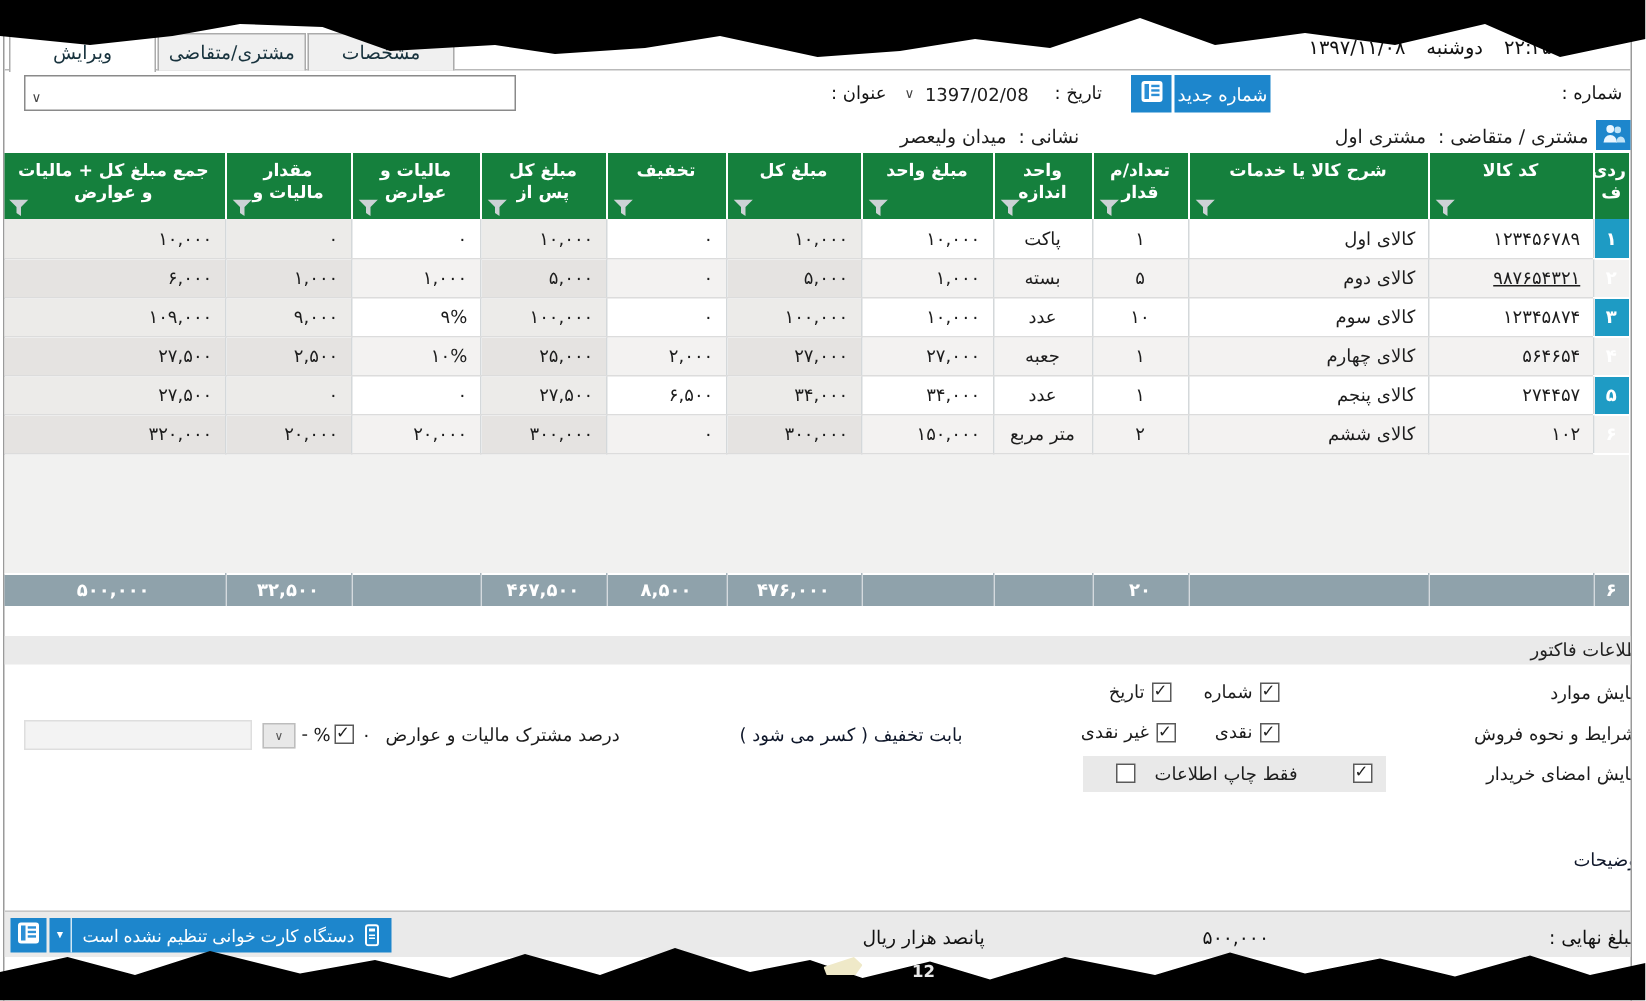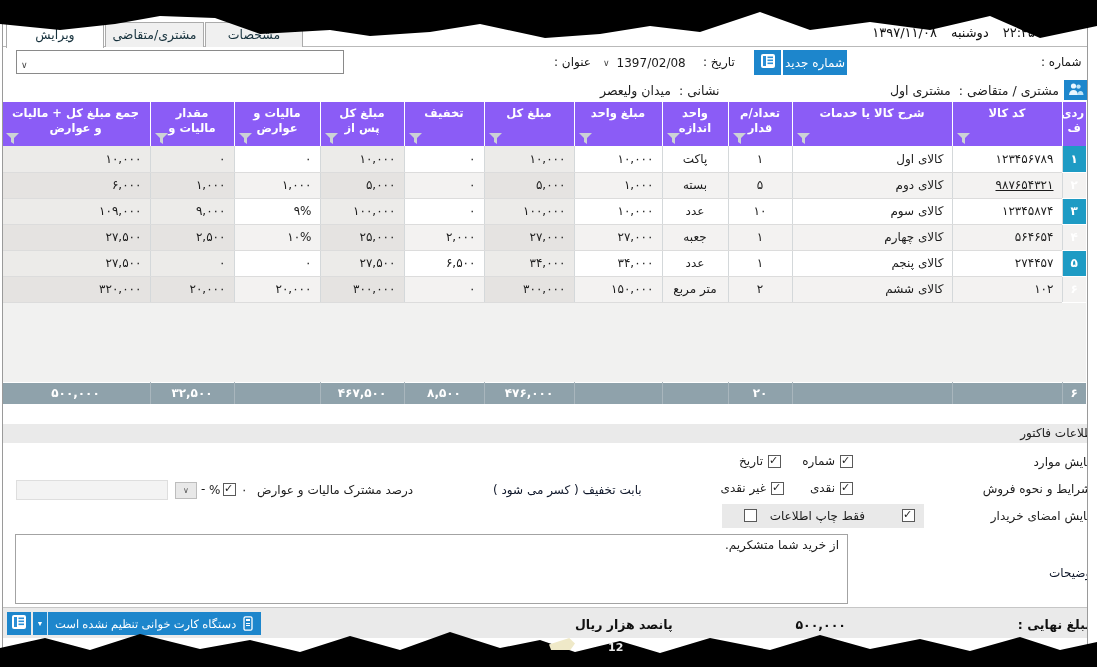--- a/index.html
+++ b/index.html
@@ -22,21 +22,21 @@
   .datecombo { position:absolute; left:600px; top:53px; width:95px; height:20px; direction:ltr; display:flex; align-items:center; gap:7px; }
   .num-field { left:846px; top:50px; width:189px; text-align:left; direction:ltr; padding:0 9px; font-size:12.5px; }
   .btn { position:absolute; background:#1d86cc; color:#fff; border:none; display:flex; align-items:center; justify-content:center; cursor:default; }
   .newnum { left:780px; top:50px; width:64px; height:25px; font-size:12px; font-family:inherit; }
   .iconbtn { left:751px; top:50px; width:27px; height:25px; }
   .peoplebtn { left:1061px; top:80px; width:24px; height:20px; }
   .cust-text { position:absolute; right:28px; top:83px; font-size:12.5px; }
   .addr-text { position:absolute; left:597px; top:83px; font-size:12.5px; }
   
   #grid { position:absolute; top:102px; right:1px; width:1085px; border-collapse:collapse; direction:rtl; table-layout:fixed; }
-  #grid thead th { background:#8b5cf6; color:#fff; font-weight:bold; font-size:11.5px; line-height:15px;
+  #grid thead th { background:#15803d; color:#fff; font-weight:bold; font-size:11.5px; line-height:15px;
     vertical-align:top; padding:4px 2px 4px; position:relative; border-left:1px solid rgba(255,255,255,.75); height:44px; }
   .funnel { position:absolute; left:4px; bottom:2px; }
   #grid tbody td { height:26px; padding:0 8px; background:#fff; border-left:1px solid #d4d8da; border-bottom:1px solid #dcdcdc;
     direction:ltr; overflow:hidden; white-space:nowrap; font-size:12px; }
   #grid tr.even td { background:#f3f2f1; }
   #grid td.computed { background:#ecebe9; }
   #grid tr.even td.computed { background:#e5e3e1; }
   #grid td.rownum { background:#1E9BC4; color:#fff; text-align:center; font-weight:bold; border-bottom:1px solid #fff; padding:0; }
   #grid td.filler { background:#f1f1f0; height:80px; border-left:none; border-bottom:none; }
   #grid tr.summary td { background:#8FA2AB; color:#fff; font-weight:600; height:22px; text-align:center;
@@ -53,21 +53,21 @@
   .taxfield { left:13px; top:480px; width:152px; height:20px; background:#f3f3f3; border:1px solid #e0e0e0; }
   .minicombo { position:absolute; left:172px; top:482px; width:22px; height:17px; background:#e8e8e8; border:1px solid #bdbdbd;
     font-size:8px; color:#555; text-align:center; line-height:15px; direction:ltr; }
   .notes { position:absolute; left:12px; top:534px; width:833px; height:70px; border:1px solid #a3a3a3; background:#fff;
     padding:3px 8px; font-size:12px; text-align:right; overflow:hidden; }
   
   .footerbar { position:absolute; left:0; top:607px; width:100%; height:31px; background:#eaeaea; border-top:1px solid #c6c6c6; }
   .cardbtn { left:30px; top:4px; height:23px; padding:0 8px 0 0; font-size:11.5px; gap:7px; position:absolute; direction:rtl; }
   .dd-cell { display:flex; align-items:center; justify-content:center; width:15px; align-self:stretch; border-right:1px solid rgba(255,255,255,.8); font-size:7px; }
   .smallformbtn { left:4px; top:4px; width:24px; height:23px; position:absolute; }
-  .amount { position:absolute; font-weight:bold; font-size:12.5px; color:#111; }
+  .amount { position:absolute; font-weight:normal; font-size:12.5px; color:#111; }
   
   .tear { position:absolute; left:0; width:1097px; z-index:50; pointer-events:none; }
   .tear-text { position:absolute; left:608px; top:641px; z-index:60; color:#e8e8e8; font-size:11px; font-weight:bold; direction:ltr; }
   .pencil { position:absolute; left:549px; top:638px; z-index:55; width:26px; height:12px; background:#efe9c8;
     clip-path:polygon(0 55%, 78% 0, 100% 45%, 82% 100%, 8% 100%); }
 </style>
 </head>
 <body>
 
 <div class="frame">
@@ -358,21 +358,20 @@
   <div class="graychip" style="right:163px;top:504px;width:202px;height:24px"></div>
   <span class="rightlabel" style="right:-10px;top:509px">نمایش امضای خریدار</span>
   <span class="cbpair" style="right:172px;top:509px">
     <span class="cb checked"></span>
   </span>
   <span class="rightlabel" style="right:222px;top:509px">فقط چاپ اطلاعات</span>
   <span class="cbpair" style="right:330px;top:509px">
     <span class="cb"></span>
   </span>
 
-  <div class="notes">از خرید شما متشکریم.</div>
   <span class="rightlabel bluetext" style="right:-8px;top:566px">توضیحات</span>
 
   <div class="footerbar">
     <span class="amount" style="right:-6px;top:9px">مبلغ نهایی :</span>
     <span class="amount" style="right:241px;top:9px" dir="ltr">۵۰۰,۰۰۰</span>
     <span class="amount" style="left:572px;top:9px">پانصد هزار ریال</span>
     <button class="btn cardbtn">
       <span style="display:flex">
           <svg width="10" height="15" viewBox="0 0 10 15">
             <rect x="1" y="0.8" width="8" height="13.4" rx="1.5" fill="none" stroke="#fff" stroke-width="1.3"></rect>

